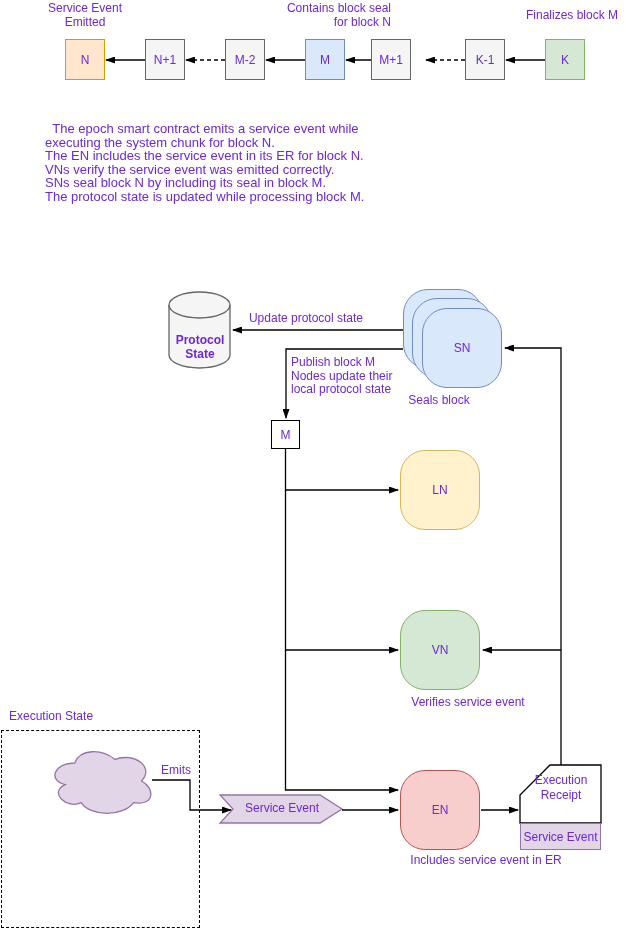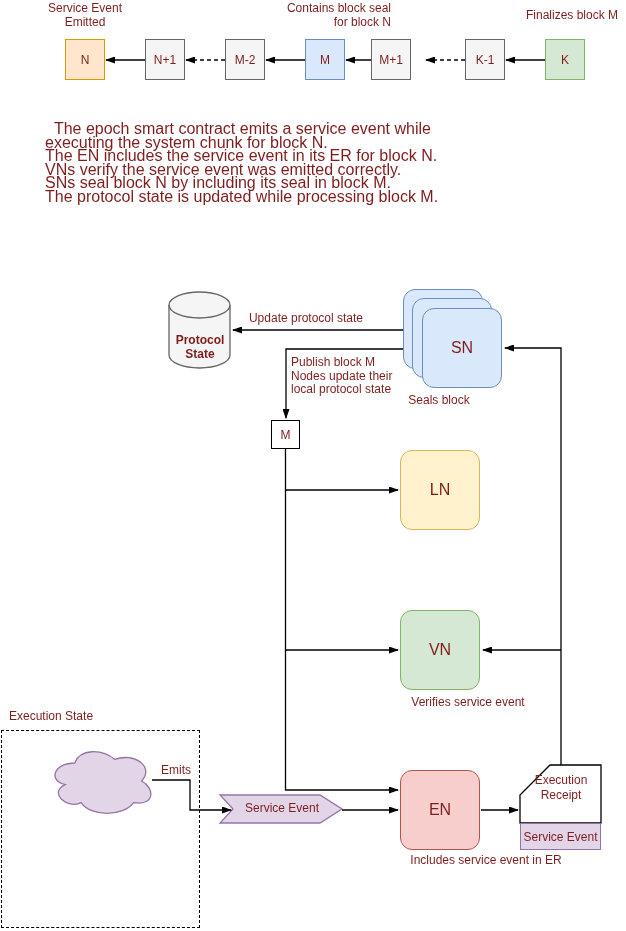--- a/index.html
+++ b/index.html
@@ -1,43 +1,43 @@
 <!DOCTYPE html>
 <html><head>
 <meta charset="utf-8">
 <style>
   html,body{margin:0;padding:0;background:#fff;}
   .canvas{position:relative;width:626px;height:931px;background:#ffffff;
-          font-family:"Liberation Sans",sans-serif;color:#7f1d1d;overflow:hidden;}
+          font-family:"Liberation Sans",sans-serif;color:#6d28d9;overflow:hidden;}
   svg.layer{position:absolute;left:0;top:0;z-index:1;}
   .blk{position:absolute;top:39px;width:40px;height:41px;box-sizing:border-box;
        border:1.5px solid;display:flex;align-items:center;justify-content:center;
        font-size:12px;z-index:2;}
   .blk.orange{background:#ffe6cc;border-color:#d79b00;}
   .blk.gray{background:#f5f5f5;border-color:#666666;text-align:right;}
   .blk.blue{background:#dae8fc;border-color:#6c8ebf;}
   .blk.green{background:#d5e8d4;border-color:#82b366;}
   .node{position:absolute;width:80px;height:80px;box-sizing:border-box;border:1.5px solid;
-        border-radius:12px;display:flex;align-items:center;justify-content:center;
-        font-size:16px;z-index:2;}
+        border-radius:25px;display:flex;align-items:center;justify-content:center;
+        font-size:12px;z-index:2;}
   .node.snc{background:#dae8fc;border-color:#6c8ebf;}
   .node.lnc{background:#fff2cc;border-color:#d6b656;}
   .node.vnc{background:#d5e8d4;border-color:#82b366;}
   .node.enc{background:#f8cecc;border-color:#b85450;}
   .mbox{position:absolute;left:271px;top:420px;width:29px;height:29px;box-sizing:border-box;
         border:1.3px solid #000;background:#fff;display:flex;align-items:center;
         justify-content:center;font-size:12px;z-index:2;}
   .exec-state{position:absolute;left:1px;top:730px;width:199px;height:198px;
         border:1px dashed #000;box-sizing:border-box;z-index:1;}
   .tag{position:absolute;left:520px;top:823px;width:81px;height:27px;box-sizing:border-box;
         background:#e1d5e7;border:1.5px solid #9673a6;display:flex;align-items:center;
         justify-content:center;font-size:12px;z-index:2;}
   .lbl{position:absolute;font-size:12px;line-height:13.5px;white-space:pre-line;z-index:3;}
   .center{text-align:center;}
-  .desc{position:absolute;left:45px;top:122px;width:430px;font-size:16px;
+  .desc{position:absolute;left:45px;top:122px;width:430px;font-size:13px;
         line-height:13.6px;white-space:pre-wrap;z-index:3;}
 </style>
 </head>
 <body>
 
 <div class="canvas">
 
   <svg class="layer" width="626" height="931" viewBox="0 0 626 931">
     <defs>
       <marker id="ah" viewBox="0 0 10 7" refX="9" refY="3.5" markerWidth="10" markerHeight="7" orient="auto" markerUnits="userSpaceOnUse">

